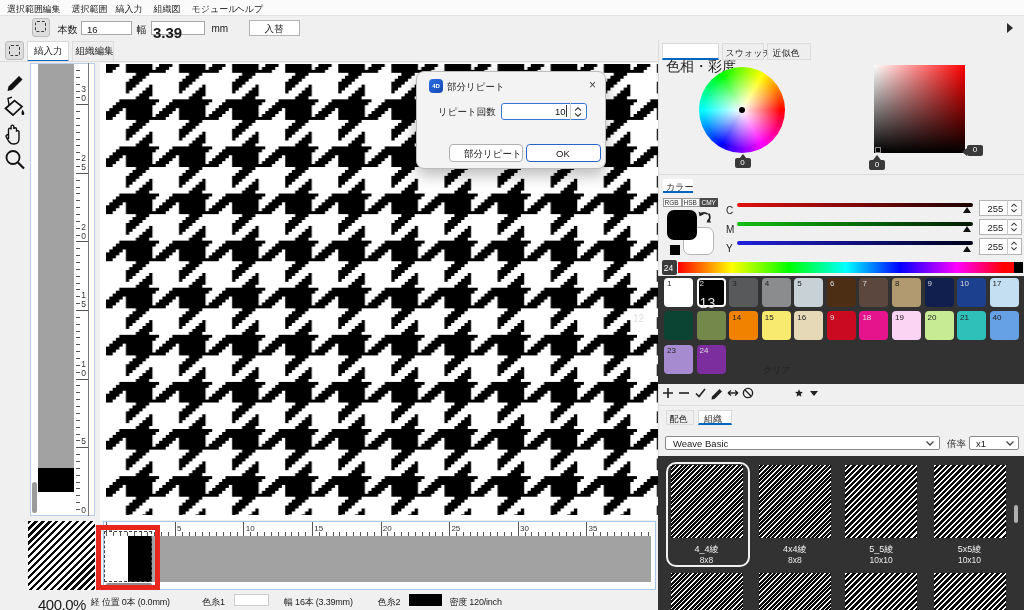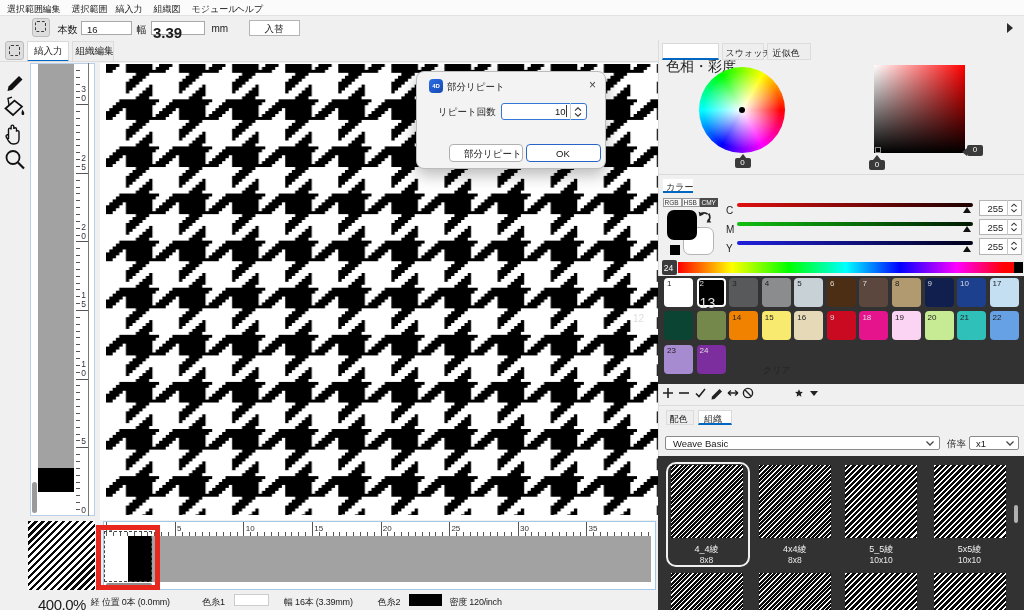--- a/index.html
+++ b/index.html
@@ -217,21 +217,21 @@
 <div class="t" style="left:829.9px;top:312.8px;font-size:8px;color:#ddd;">9</div>
 <div class="a" style="left:859.4px;top:311.3px;width:29px;height:29px;background:#e5148d;border-radius:4px"></div>
 <div class="t" style="left:862.4px;top:312.8px;font-size:8px;color:#ddd;">18</div>
 <div class="a" style="left:892.0px;top:311.3px;width:29px;height:29px;background:#fbd3f3;border-radius:4px"></div>
 <div class="t" style="left:895.0px;top:312.8px;font-size:8px;color:#222;">19</div>
 <div class="a" style="left:924.5px;top:311.3px;width:29px;height:29px;background:#c6eb94;border-radius:4px"></div>
 <div class="t" style="left:927.5px;top:312.8px;font-size:8px;color:#222;">20</div>
 <div class="a" style="left:957.0px;top:311.3px;width:29px;height:29px;background:#2fc0ba;border-radius:4px"></div>
 <div class="t" style="left:960.0px;top:312.8px;font-size:8px;color:#222;">21</div>
 <div class="a" style="left:989.6px;top:311.3px;width:29px;height:29px;background:#66a1e6;border-radius:4px"></div>
-<div class="t" style="left:992.6px;top:312.8px;font-size:8px;color:#222;">22</div>
+<div class="t" style="left:992.6px;top:312.8px;font-size:8px;color:#222;">40</div>
 <div class="a" style="left:664.1px;top:344.8px;width:29px;height:29px;background:#a78bd1;border-radius:4px"></div>
 <div class="t" style="left:667.1px;top:346.3px;font-size:8px;color:#222;">23</div>
 <div class="a" style="left:696.6px;top:344.8px;width:29px;height:29px;background:#7c2d9e;border-radius:4px"></div>
 <div class="t" style="left:699.6px;top:346.3px;font-size:8px;color:#ddd;">24</div>
 <svg style="left:662px;top:386px" width="160" height="14" viewBox="0 0 160 14">
 <g stroke="#222" stroke-width="1.6" fill="none">
 <path d="M6 2 V12 M1 7 H11"></path>
 <path d="M17 7 H27"></path>
 <path d="M34 7.5 L37 10.5 L43 3"></path>
 <path d="M50 10.5 L57.5 3 L60 5.5 L52.5 13 L49.5 13.5 Z" fill="#222" stroke="none"></path>

